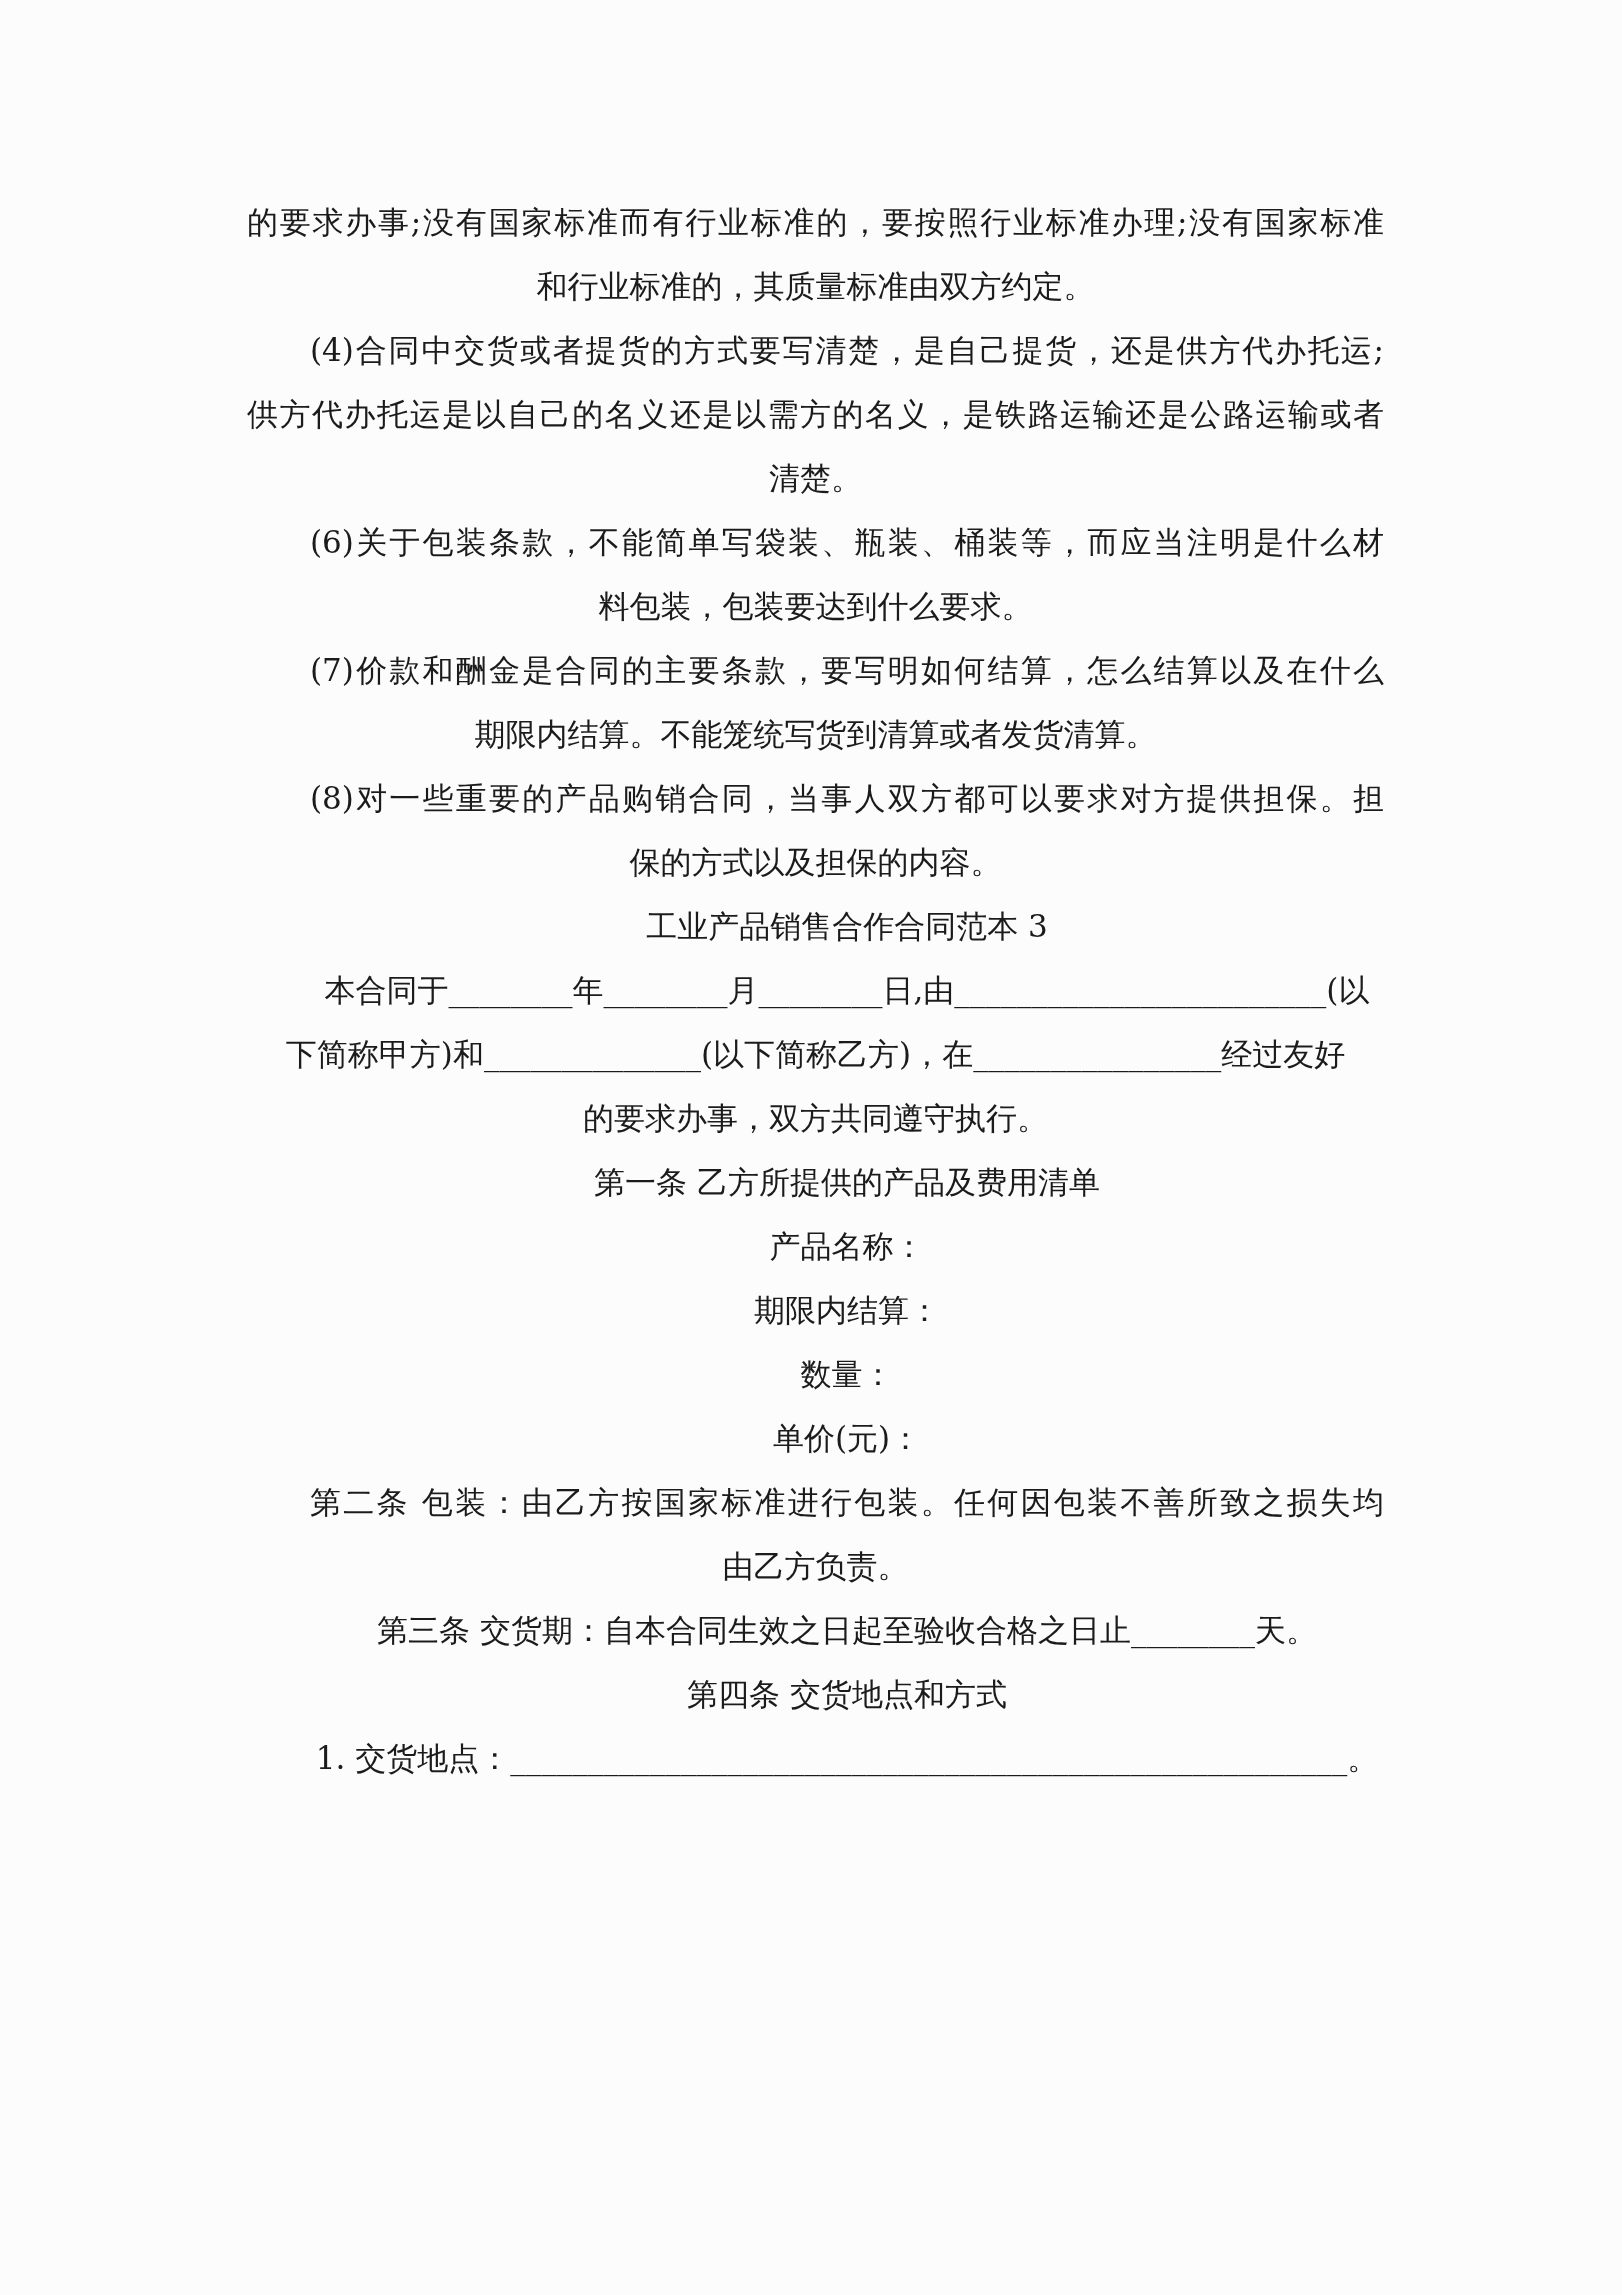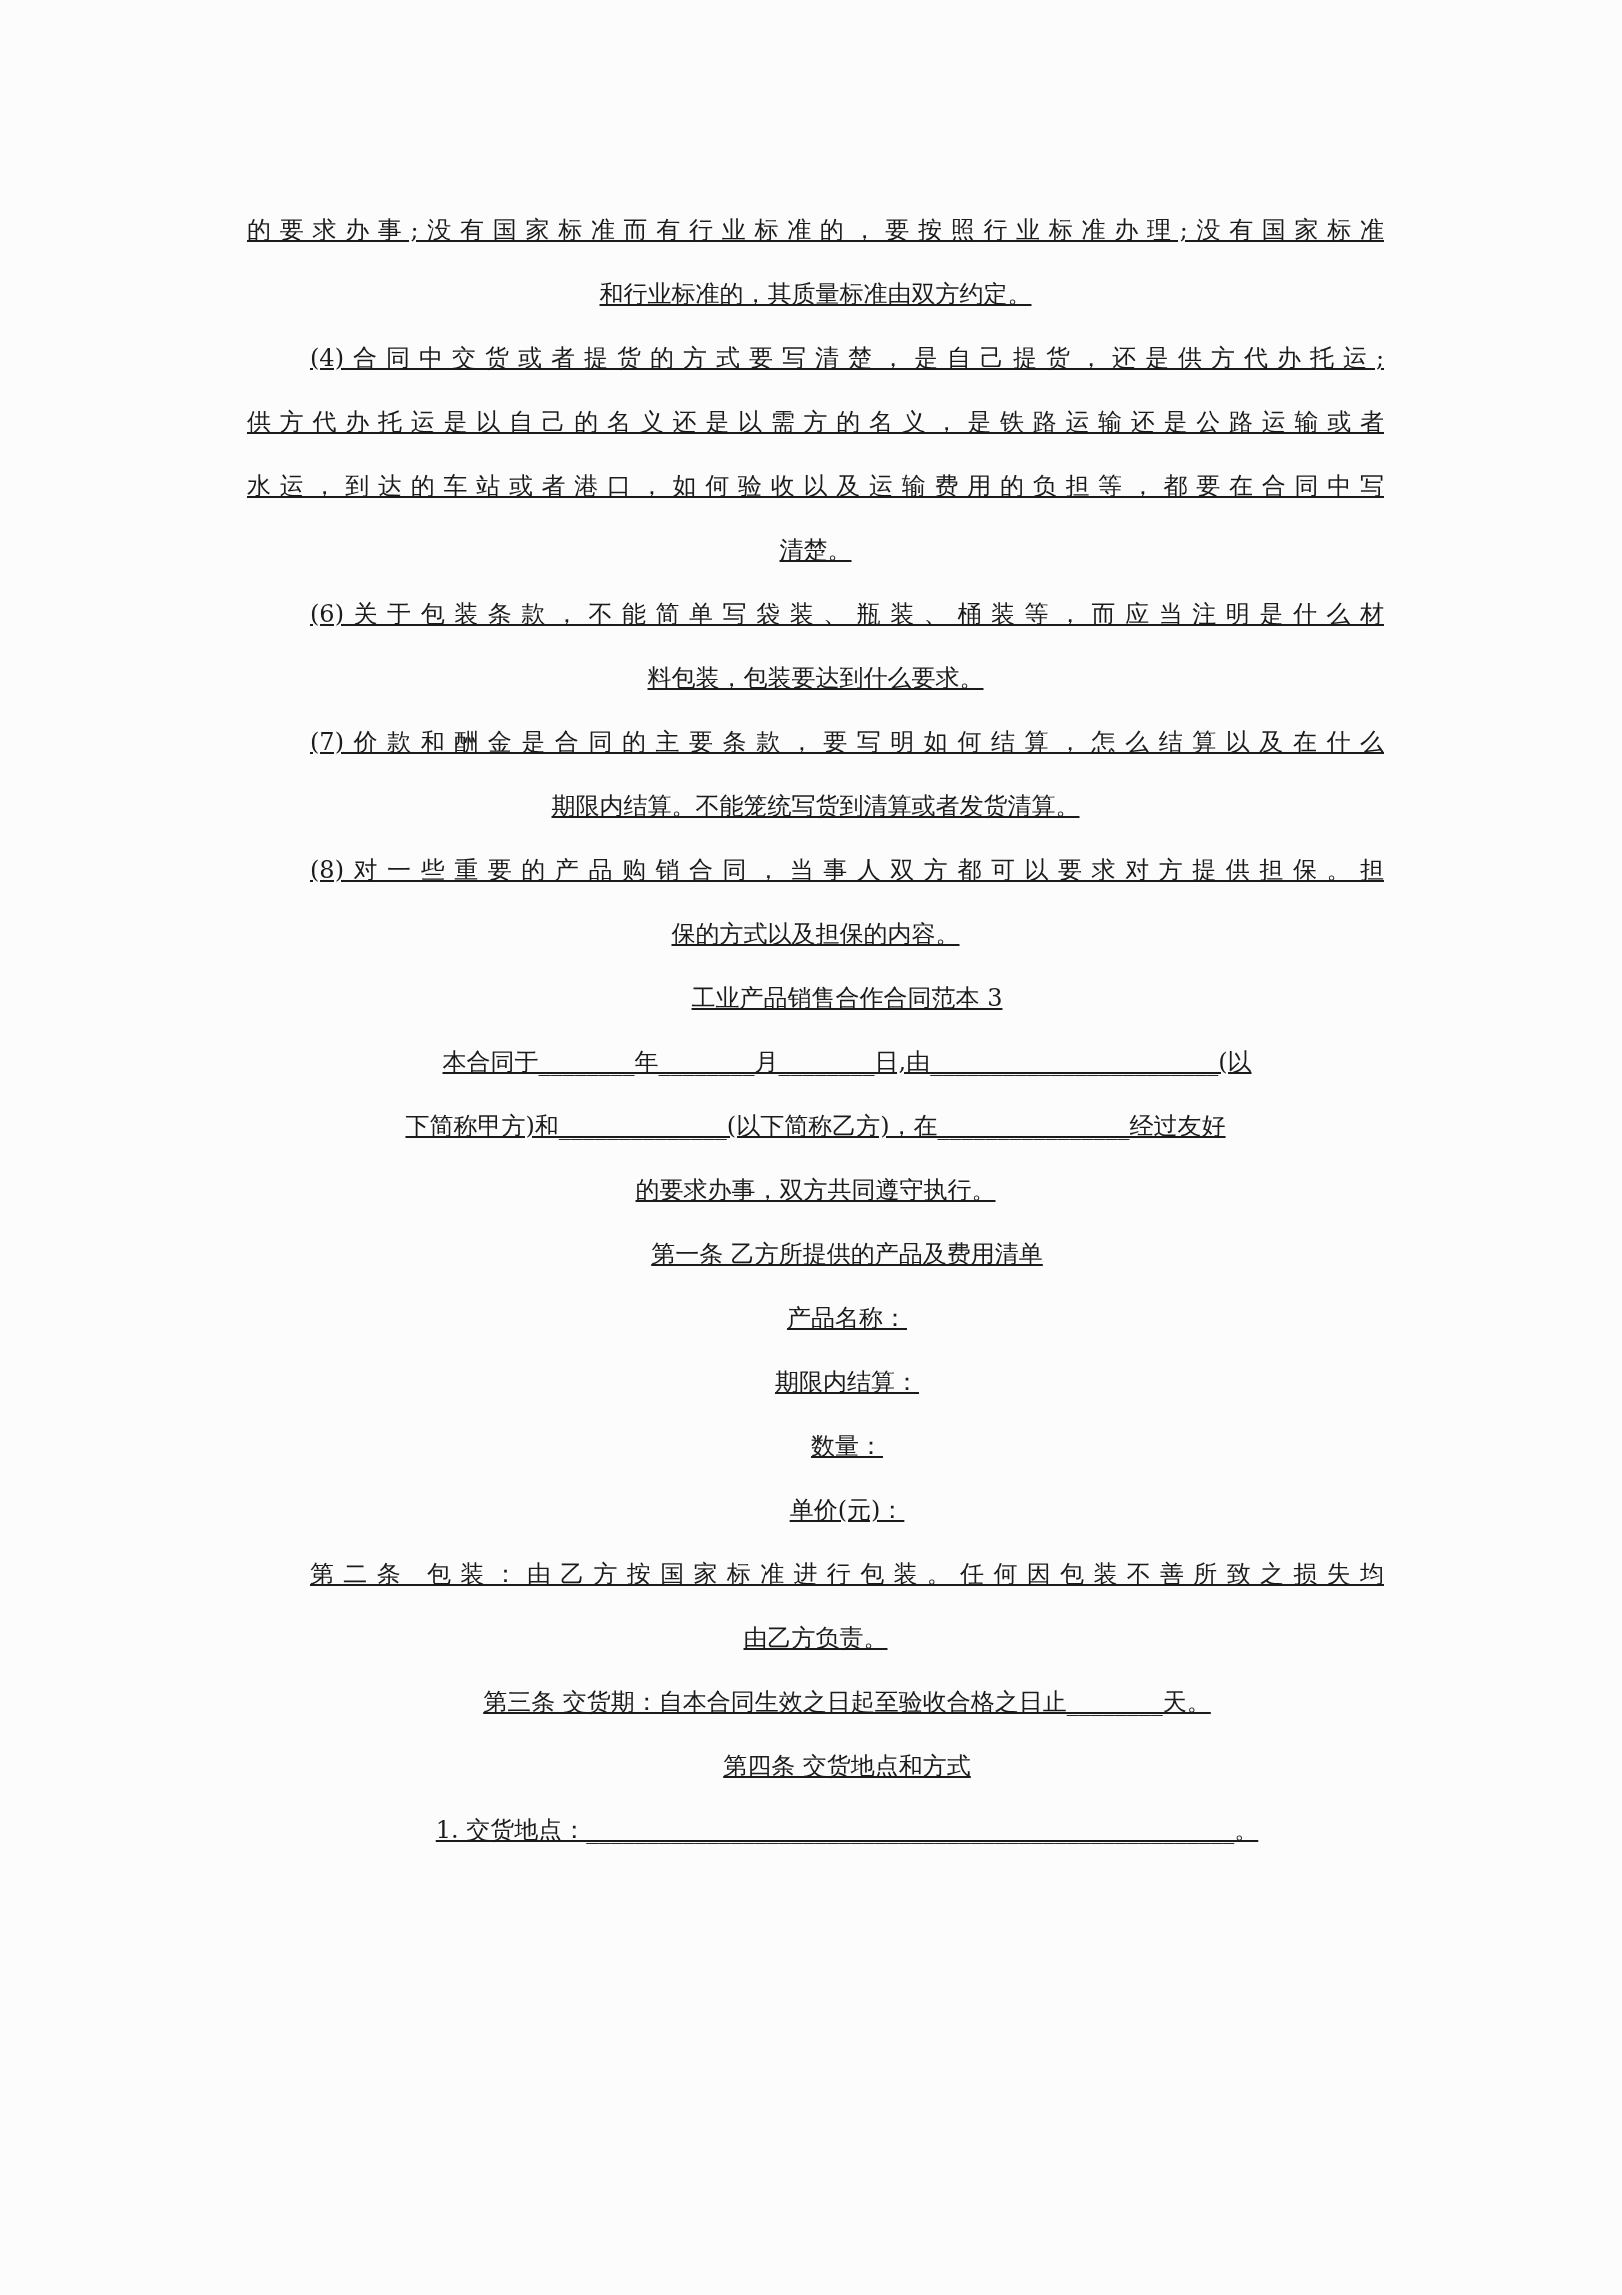--- a/index.html
+++ b/index.html
@@ -14,27 +14,26 @@
   }
   .page {
     position: relative;
     width: 1623px;
     height: 2295px;
     background: #fcfcfc;
   }
   .doc {
     position: absolute;
     left: 247px;
-    top: 198px;
+    top: 190px;
     width: 1137px;
     font-family: "DejaVu Serif", "Liberation Serif", serif;
-    font-size: 24px;
+    font-size: 31px;
     line-height: 64px;
     color: #1b1b1b;
-    text-decoration: underline;
   }
   .line {
     height: 64px;
     white-space: pre;
     text-align: center;
   }
   .line.indent {
     padding-left: 63px;
   }
   
@@ -47,21 +46,20 @@
 </style>
 </head>
 <body style="background: rgb(252, 252, 252);">
 
 <div class="page">
   <div class="doc" id="doc" style="color: rgb(27, 27, 27);">
       <div class="line fill">的要求办事;没有国家标准而有行业标准的，要按照行业标准办理;没有国家标准</div>
       <div class="line">和行业标准的，其质量标准由双方约定。</div>
       <div class="line indent fill">(4)合同中交货或者提货的方式要写清楚，是自己提货，还是供方代办托运;</div>
       <div class="line fill">供方代办托运是以自己的名义还是以需方的名义，是铁路运输还是公路运输或者</div>
-      <div class="line fill">水运，到达的车站或者港口，如何验收以及运输费用的负担等，都要在合同中写</div>
       <div class="line">清楚。</div>
       <div class="line indent fill">(6)关于包装条款，不能简单写袋装、瓶装、桶装等，而应当注明是什么材</div>
       <div class="line">料包装，包装要达到什么要求。</div>
       <div class="line indent fill">(7)价款和酬金是合同的主要条款，要写明如何结算，怎么结算以及在什么</div>
       <div class="line">期限内结算。不能笼统写货到清算或者发货清算。</div>
       <div class="line indent fill">(8)对一些重要的产品购销合同，当事人双方都可以要求对方提供担保。担</div>
       <div class="line">保的方式以及担保的内容。</div>
       <div class="line indent">工业产品销售合作合同范本 3</div>
       <div class="line indent">本合同于________年________月________日,由________________________(以</div>
       <div class="line">下简称甲方)和______________(以下简称乙方)，在________________经过友好</div>

